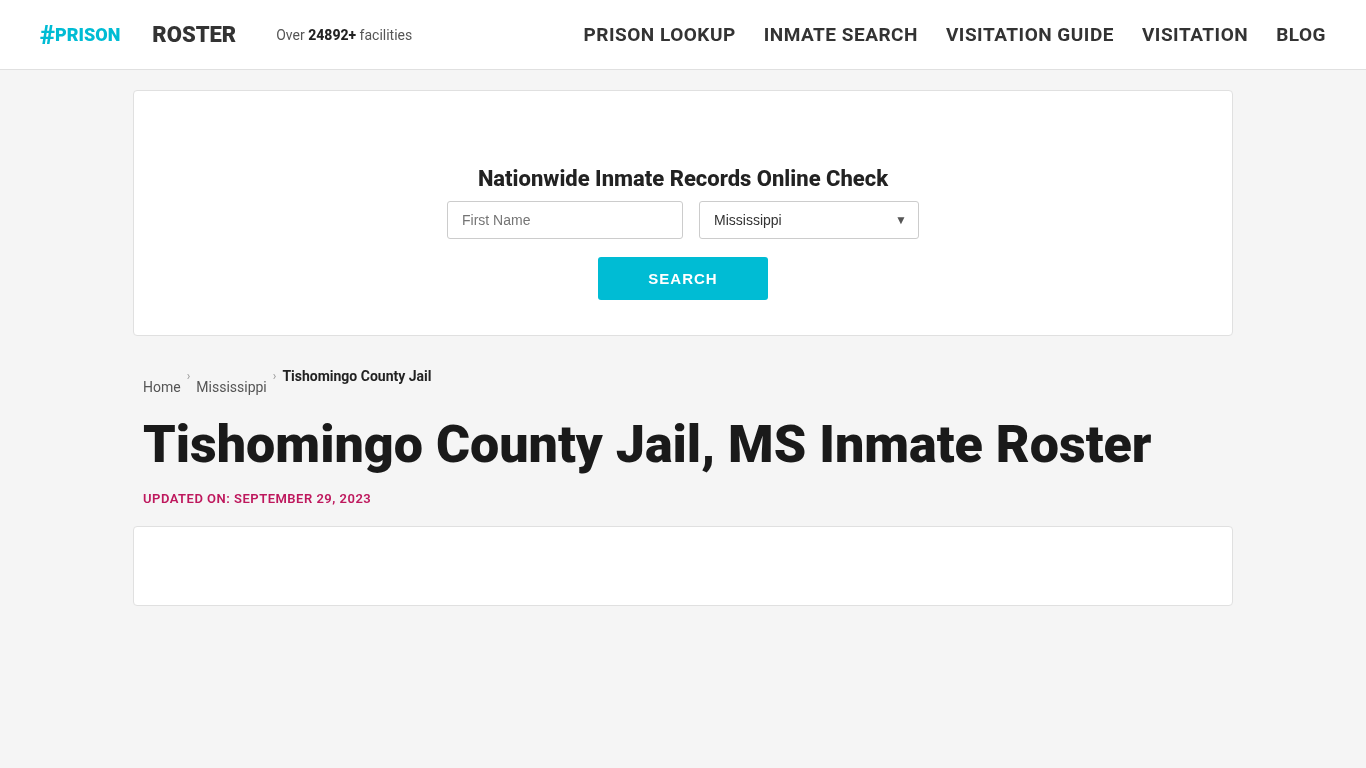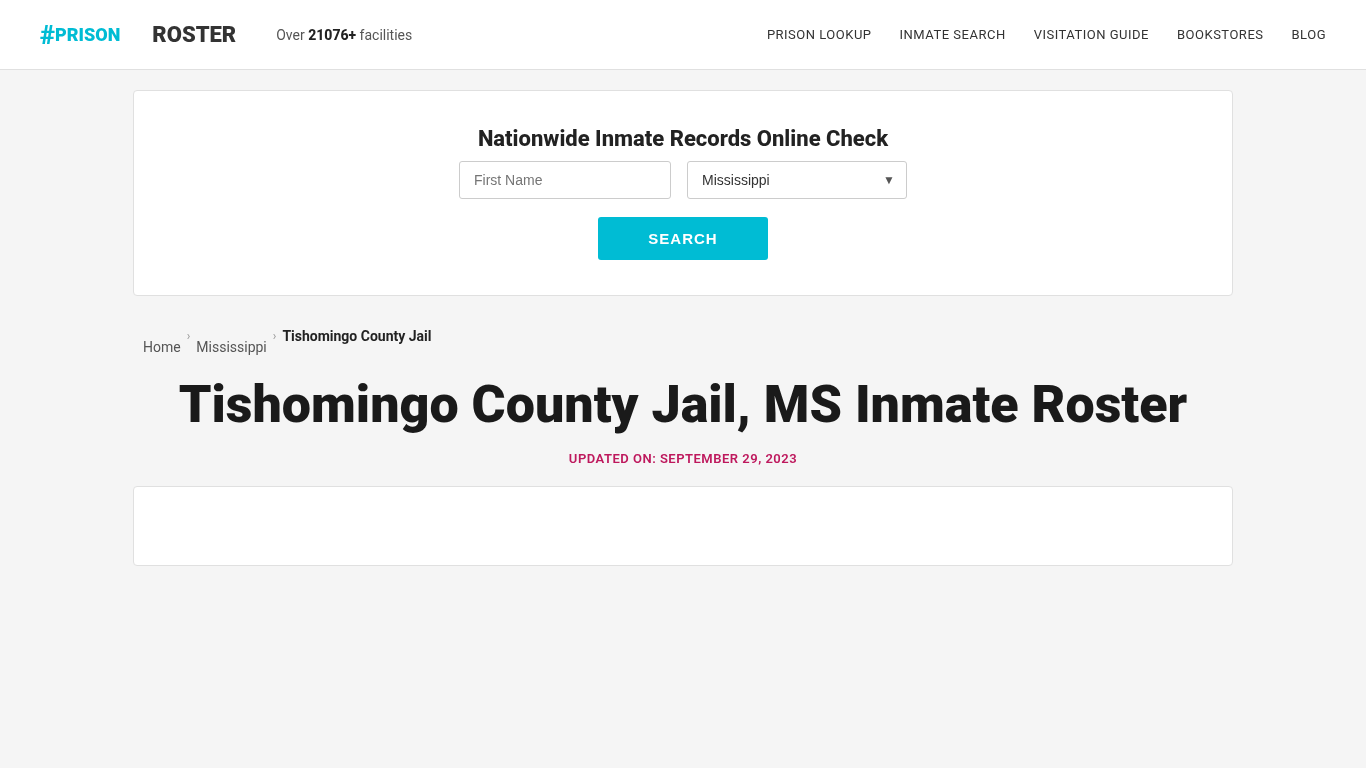--- a/index.html
+++ b/index.html
@@ -63,22 +63,22 @@
     }
 
     nav {
       display: flex;
       align-items: center;
       gap: 28px;
       margin-left: auto;
     }
 
     .nav-link {
-      font-size: 13px;
-      font-weight: 400;
+      font-size: 19px;
+      font-weight: 700;
       color: #333;
       text-decoration: none;
       letter-spacing: 0.5px;
       cursor: pointer;
     }
 
     
     .search-banner {
       background: #fff;
       border: 1px solid #e0e0e0;
@@ -87,20 +87,21 @@
       max-width: 1100px;
       padding: 35px 40px;
       text-align: center;
     }
 
     .search-banner h2 {
       font-size: 22px;
       font-weight: 800;
       color: #222;
       margin-bottom: 10px;
+      margin-top: 40px;
     }
 
     .search-banner p {
       font-size: 15px;
       color: #555;
       margin-bottom: 28px;
     }
 
     .search-form {
       display: flex;
@@ -109,21 +110,21 @@
       gap: 16px;
       flex-wrap: wrap;
     }
 
     .search-input {
       border: 1px solid #ccc;
       border-radius: 3px;
       padding: 10px 14px;
       font-size: 14px;
       color: #999;
-      width: 212px;
+      width: 236px;
       outline: none;
     }
 
     .state-select-wrapper {
       position: relative;
       width: 220px;
     }
 
     .state-select {
       width: 100%;
@@ -194,21 +195,21 @@
 
     .breadcrumb-current {
       font-weight: 700;
       color: #222;
     }
 
     
     .page-title-section {
       max-width: 1100px;
       margin: 20px auto 10px auto;
-      text-align: center;
+      text-align: left;
       padding: 0 10px;
     }
 
     .page-title {
       font-size: 52px;
       font-weight: 900;
       color: #1a1a1a;
       line-height: 1.15;
       margin-bottom: 16px;
     }
@@ -235,28 +236,28 @@
 <body>
 
 <header class="header">
   <a class="logo" href="#">
     <span class="logo-hash">#</span>
     <span class="logo-prison">PRISON</span>
     <span class="logo-roster">ROSTER</span>
   </a>
 
   <span class="facilities-text">
-    Over <strong>21076+</strong> facilities
+    Over <strong>24892+</strong> facilities
   </span>
 
   <nav>
     <a class="nav-link" href="#">PRISON LOOKUP</a>
     <a class="nav-link" href="#">INMATE SEARCH</a>
     <a class="nav-link" href="#">VISITATION GUIDE</a>
-    <a class="nav-link" href="#">BOOKSTORES</a>
+    <a class="nav-link" href="#">VISITATION</a>
     <a class="nav-link" href="#">BLOG</a>
   </nav>
 </header>
 
 <div class="search-banner">
   <h2>Nationwide Inmate Records Online Check</h2>
 
   <div class="search-form">
     <input class="search-input" type="text" placeholder="First Name" style="">
     <div class="state-select-wrapper">

